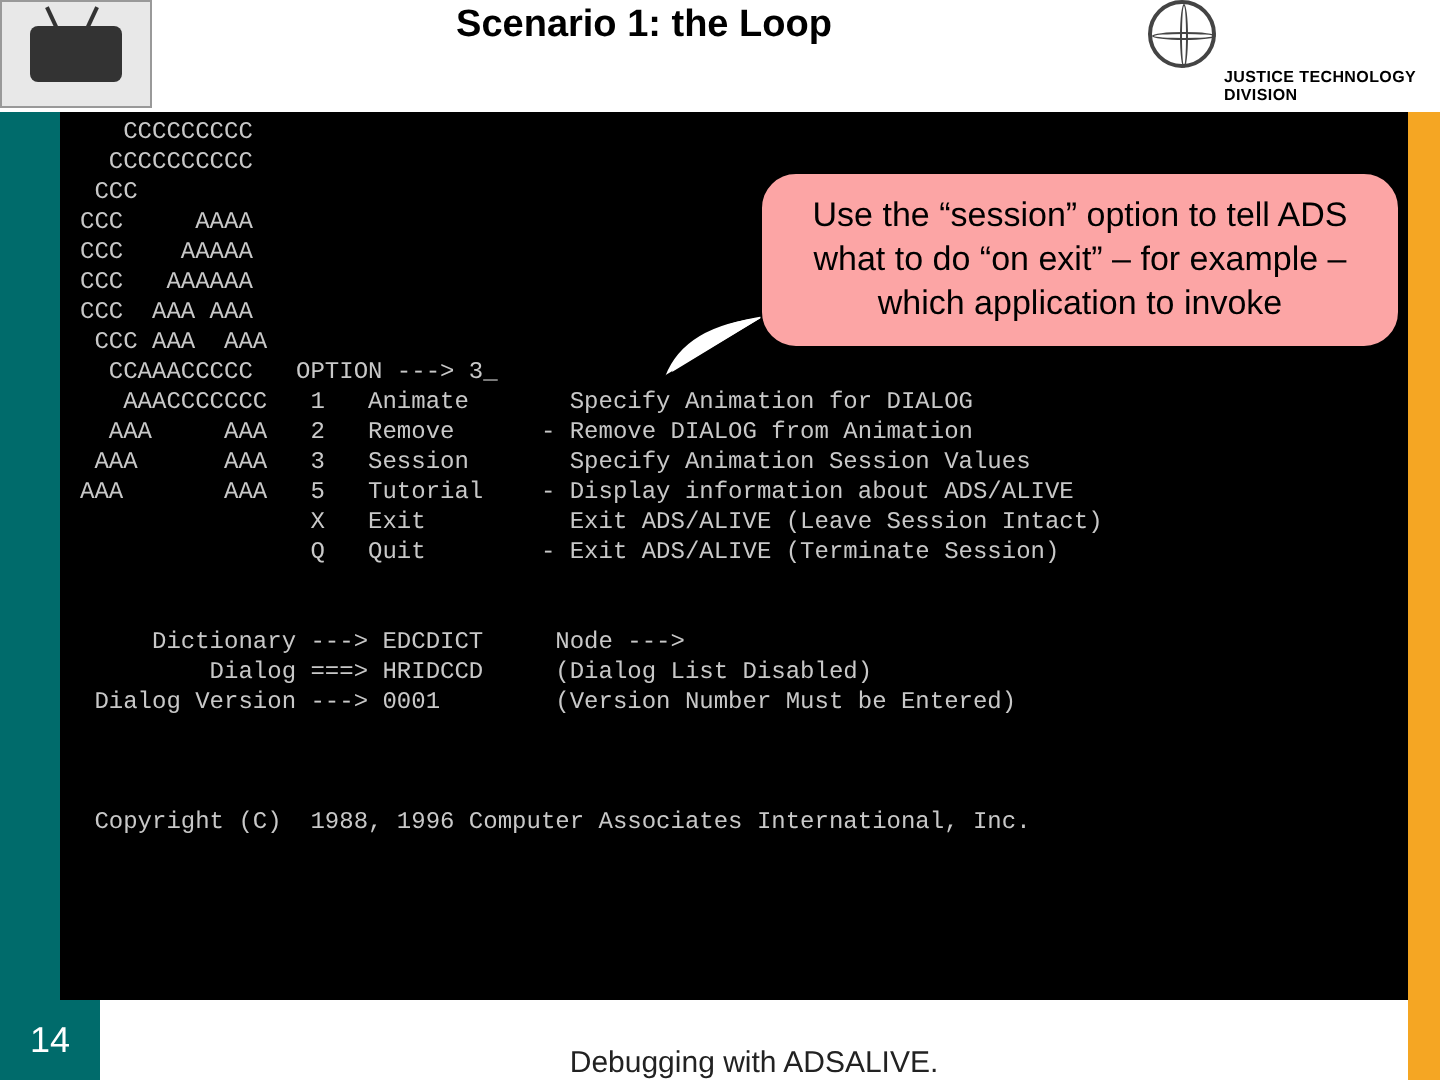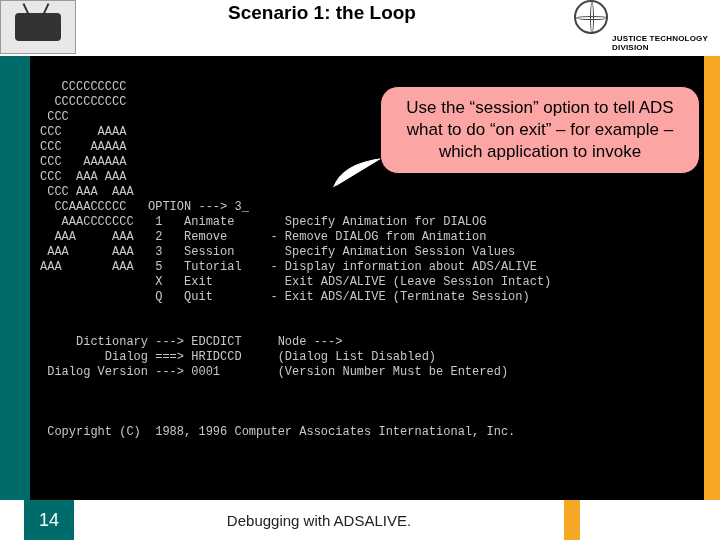--- a/index.html
+++ b/index.html
@@ -110,21 +110,21 @@
     position:absolute;
     top:56px;
     left:30px;
     width:674px;
     height:444px;
     background:#000;
     color:#c8c8c8;
     font-family:"Courier New",monospace;
     font-size:12px;
     line-height:15px;
-    padding:24px 10px;
+    padding:3px 10px;
     white-space:pre;
     overflow:hidden;
   }
   .callout {
     position:absolute;
     top: 86px;
     left: 380px;
     width: 320px;
     background:#fca5a5;
     border:1px solid #000;
@@ -141,25 +141,24 @@
     top: 152px;
     left: 332px;
     width: 50px;
     height: 36px;
     z-index:4;
   }
   .callout-tail svg { overflow:visible; }
   .footer {
     position:absolute;
     bottom:0; left:0;
-    width:580px;
+    width:720px;
     height:40px;
     display:flex;
-    align-items:center;
-    padding-left:24px;
+    align-items:flex-end;
   }
   .page-num-box {
     width:50px;
     height:40px;
     background:#006b6b;
     color:#fff;
     font-size:18px;
     display:flex;
     align-items:center;
     justify-content:center;

